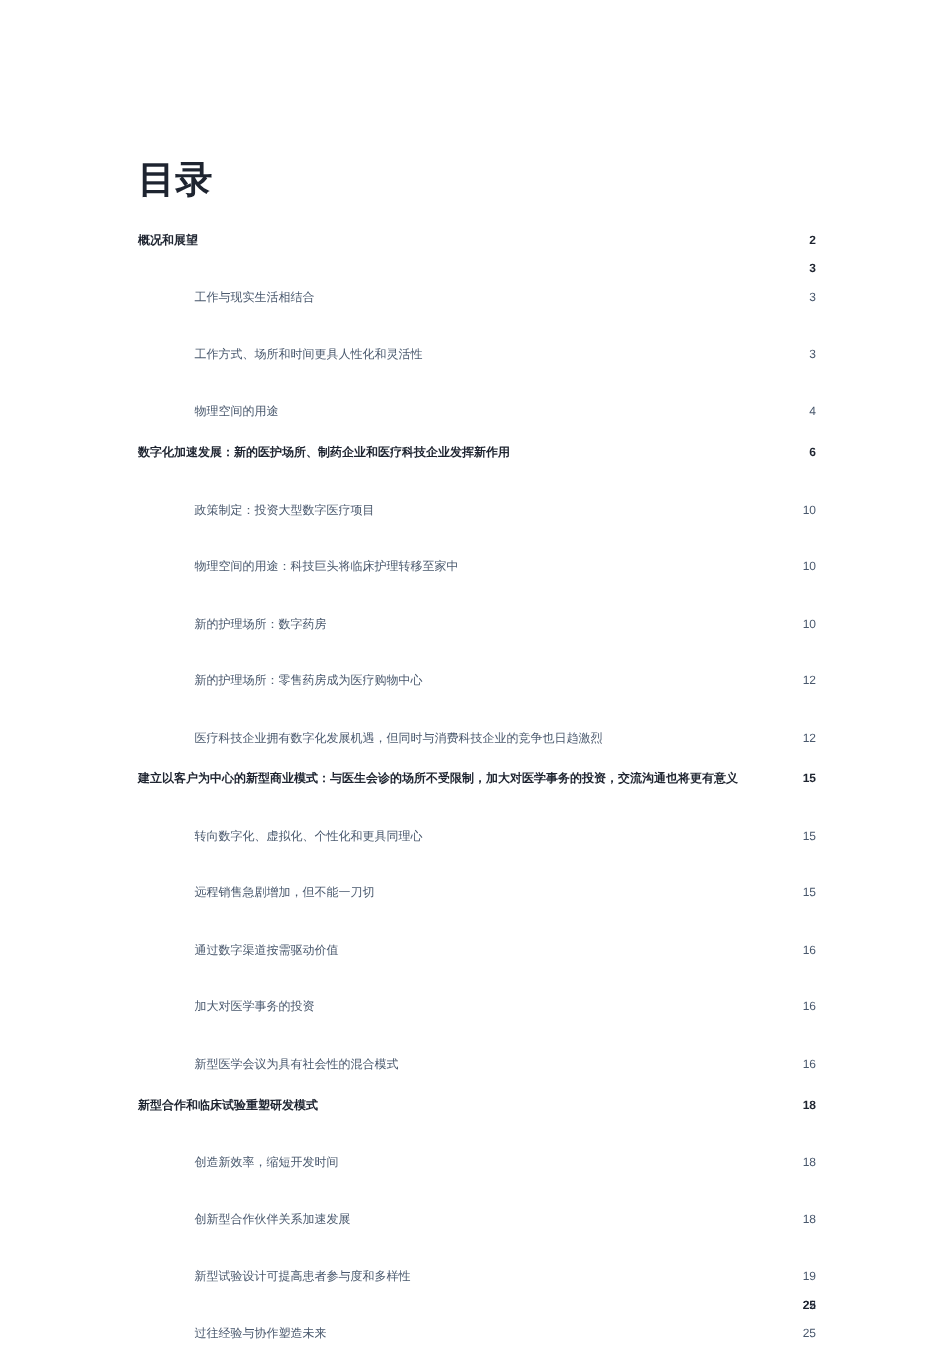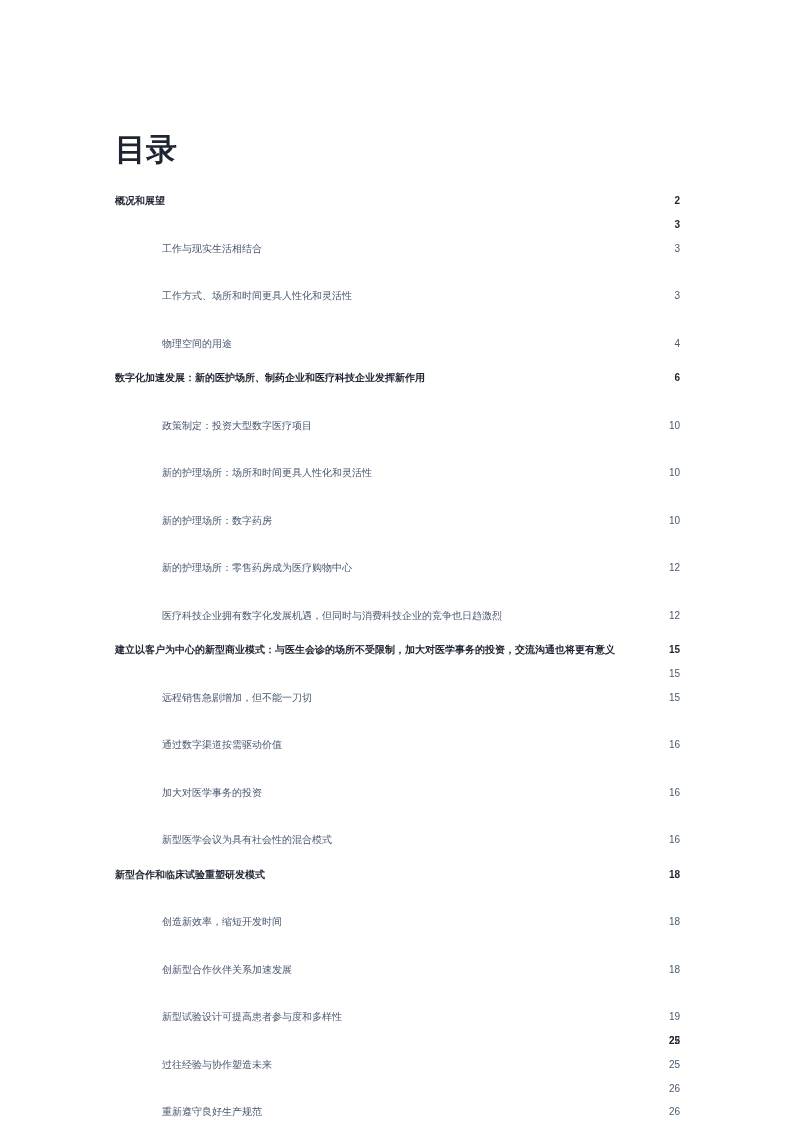--- a/index.html
+++ b/index.html
@@ -94,21 +94,21 @@
     </div>
     <div class="toc-items">
 
 
   <div class="toc-row sub">
     <span class="toc-label">政策制定：投资大型数字医疗项目</span>
     <span class="toc-page">10</span>
   </div>
 
   <div class="toc-row sub">
-    <span class="toc-label">新的护理场所：场所和时间更具人性化和灵活性</span>
+    <span class="toc-label">物理空间的用途：科技巨头将临床护理转移至家中</span>
     <span class="toc-page">10</span>
   </div>
 
   <div class="toc-row sub">
     <span class="toc-label">新的护理场所：数字药房</span>
     <span class="toc-page">10</span>
   </div>
 
   <div class="toc-row sub">
     <span class="toc-label">新的护理场所：零售药房成为医疗购物中心</span>
@@ -122,20 +122,21 @@
 </div>
   </div>
 
   <div class="toc-section">
     <div class="toc-row head">
       <span class="toc-label">建立以客户为中心的新型商业模式：与医生会诊的场所不受限制，加大对医学事务的投资，交流沟通也将更有意义</span>
       <span class="toc-page">15</span>
     </div>
     <div class="toc-items">
   <div class="toc-row sub">
+    <span class="toc-label">转向数字化、虚拟化、个性化和更具同理心</span>
     <span class="toc-page">15</span>
   </div>
 
   <div class="toc-row sub">
     <span class="toc-label">远程销售急剧增加，但不能一刀切</span>
     <span class="toc-page">15</span>
   </div>
 
   <div class="toc-row sub">
     <span class="toc-label">通过数字渠道按需驱动价值</span>

